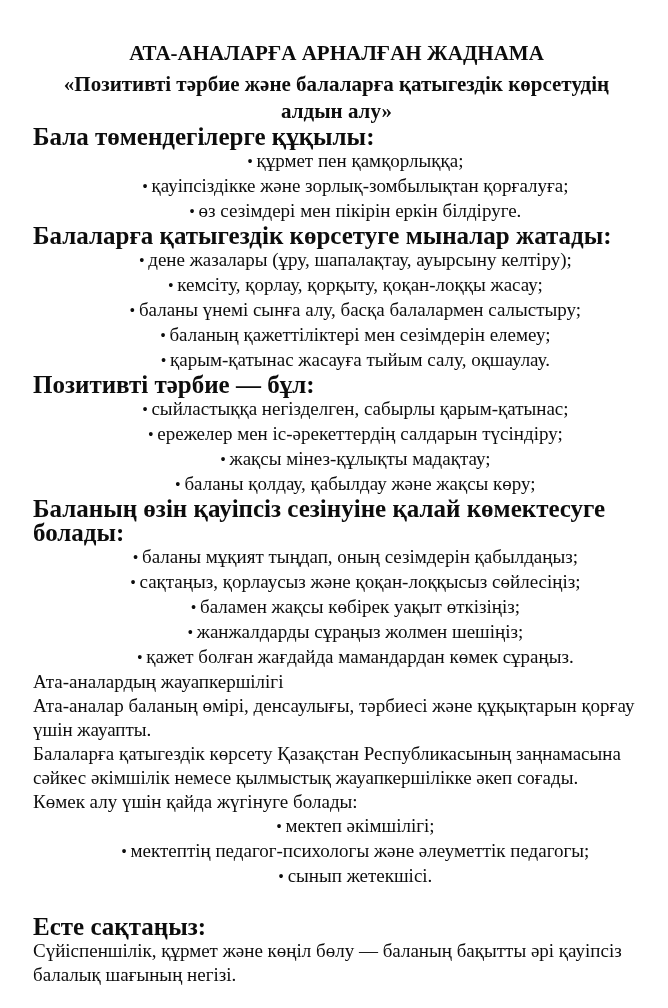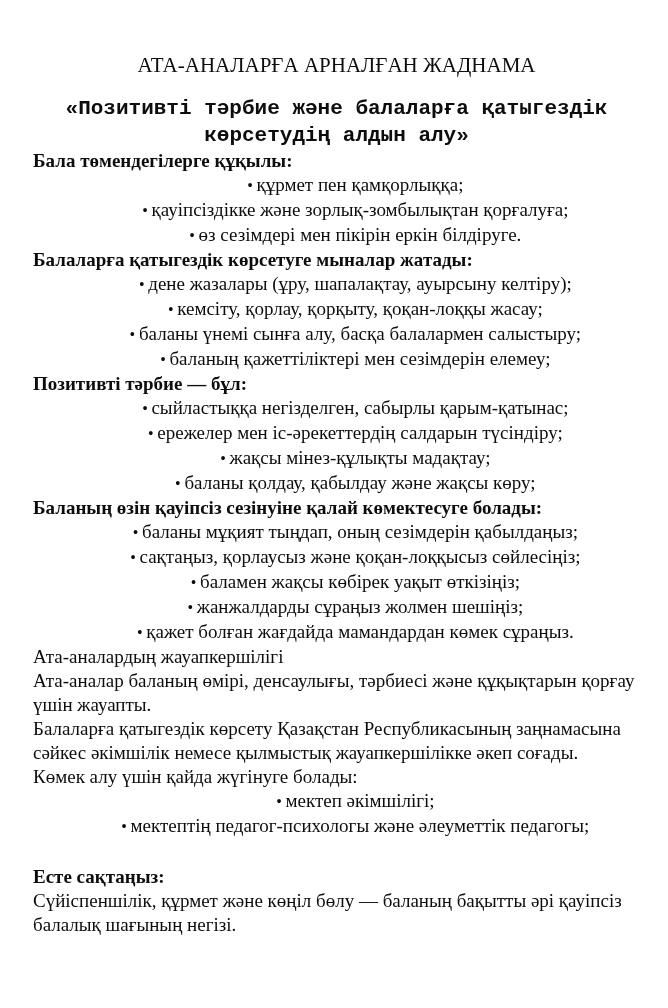--- a/index.html
+++ b/index.html
@@ -14,37 +14,36 @@
     font-family: "Liberation Serif", "DejaVu Serif", serif;
     color: #0d0d0d;
   }
   .page {
     box-sizing: border-box;
     width: 668px;
     height: 1008px;
     padding: 36px 28px 0 33px;
   }
   .title {
-    margin: 16px;
+    margin: 4px;
     font-size: 21px;
     line-height: 27px;
-    font-weight: normal;
+    font-weight: bold;
     text-align: center;
   }
   .subtitle {
     margin: 0;
     font-size: 21px;
     line-height: 27px;
     font-weight: bold;
     text-align: center;
-    font-family: Liberation Mono, monospace;
   }
   .heading {
     margin: 0;
-    font-size: 19px;
+    font-size: 25px;
     line-height: 24px;
     font-weight: bold;
   }
   .para {
     margin: 0;
     font-size: 19px;
     line-height: 24px;
     font-weight: normal;
   }
   ul.bullets {
@@ -84,20 +83,21 @@
     </ul>
   </section>
 
   <section>
     <p class="heading">Балаларға қатыгездік көрсетуге мыналар жатады:</p>
     <ul class="bullets">
       <li><span class="bullet">•</span><span>дене жазалары (ұру, шапалақтау, ауырсыну келтіру);</span></li>
       <li><span class="bullet">•</span><span>кемсіту, қорлау, қорқыту, қоқан-лоққы жасау;</span></li>
       <li><span class="bullet">•</span><span>баланы үнемі сынға алу, басқа балалармен салыстыру;</span></li>
       <li><span class="bullet">•</span><span>баланың қажеттіліктері мен сезімдерін елемеу;</span></li>
+      <li><span class="bullet">•</span><span>қарым-қатынас жасауға тыйым салу, оқшаулау.</span></li>
     </ul>
   </section>
 
   <section>
     <p class="heading">Позитивті тәрбие — бұл:</p>
     <ul class="bullets">
       <li><span class="bullet">•</span><span>сыйластыққа негізделген, сабырлы қарым-қатынас;</span></li>
       <li><span class="bullet">•</span><span>ережелер мен іс-әрекеттердің салдарын түсіндіру;</span></li>
       <li><span class="bullet">•</span><span>жақсы мінез-құлықты мадақтау;</span></li>
       <li><span class="bullet">•</span><span>баланы қолдау, қабылдау және жақсы көру;</span></li>
@@ -119,20 +119,21 @@
     <p class="para">Ата-аналардың жауапкершілігі</p>
     <p class="para">Ата-аналар баланың өмірі, денсаулығы, тәрбиесі және құқықтарын қорғау үшін жауапты.</p>
     <p class="para">Балаларға қатыгездік көрсету Қазақстан Республикасының заңнамасына сәйкес әкімшілік немесе қылмыстық жауапкершілікке әкеп соғады.</p>
   </section>
 
   <section>
     <p class="para">Көмек алу үшін қайда жүгінуге болады:</p>
     <ul class="bullets">
       <li><span class="bullet">•</span><span>мектеп әкімшілігі;</span></li>
       <li><span class="bullet">•</span><span>мектептің педагог-психологы және әлеуметтік педагогы;</span></li>
+      <li><span class="bullet">•</span><span>сынып жетекшісі.</span></li>
     </ul>
   </section>
 
   <section>
     <p class="heading gap-before">Есте сақтаңыз:</p>
     <p class="para">Сүйіспеншілік, құрмет және көңіл бөлу — баланың бақытты әрі қауіпсіз балалық шағының негізі.</p>
   </section>
 
 </div>
 

